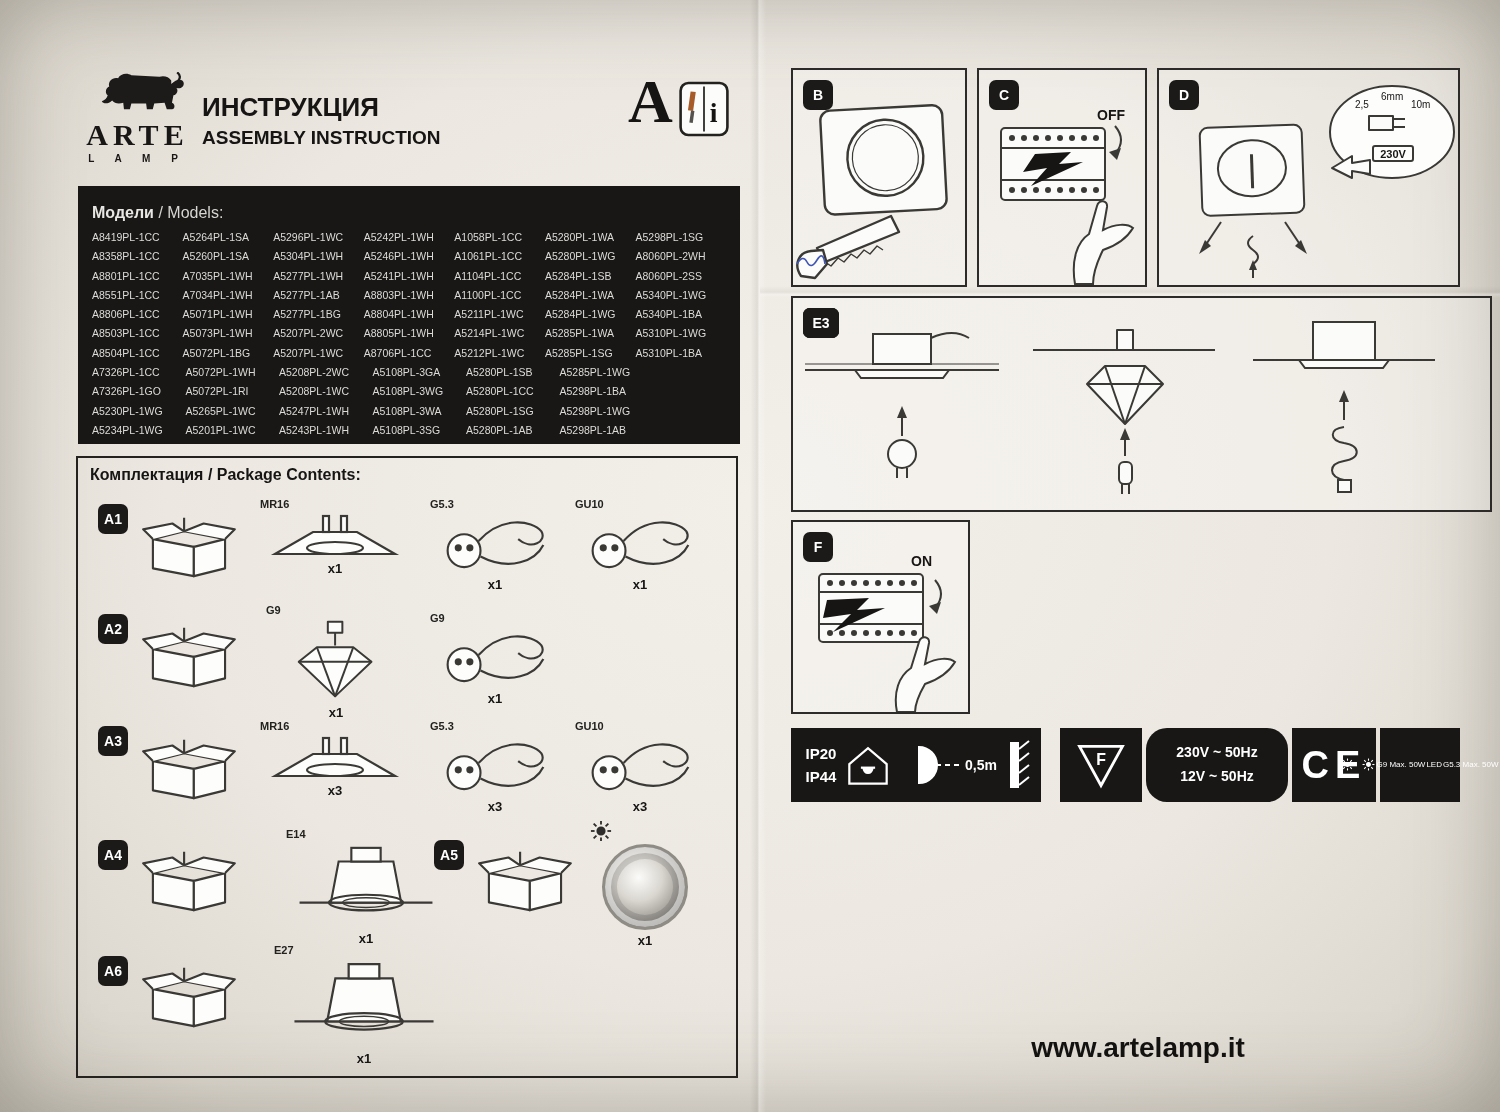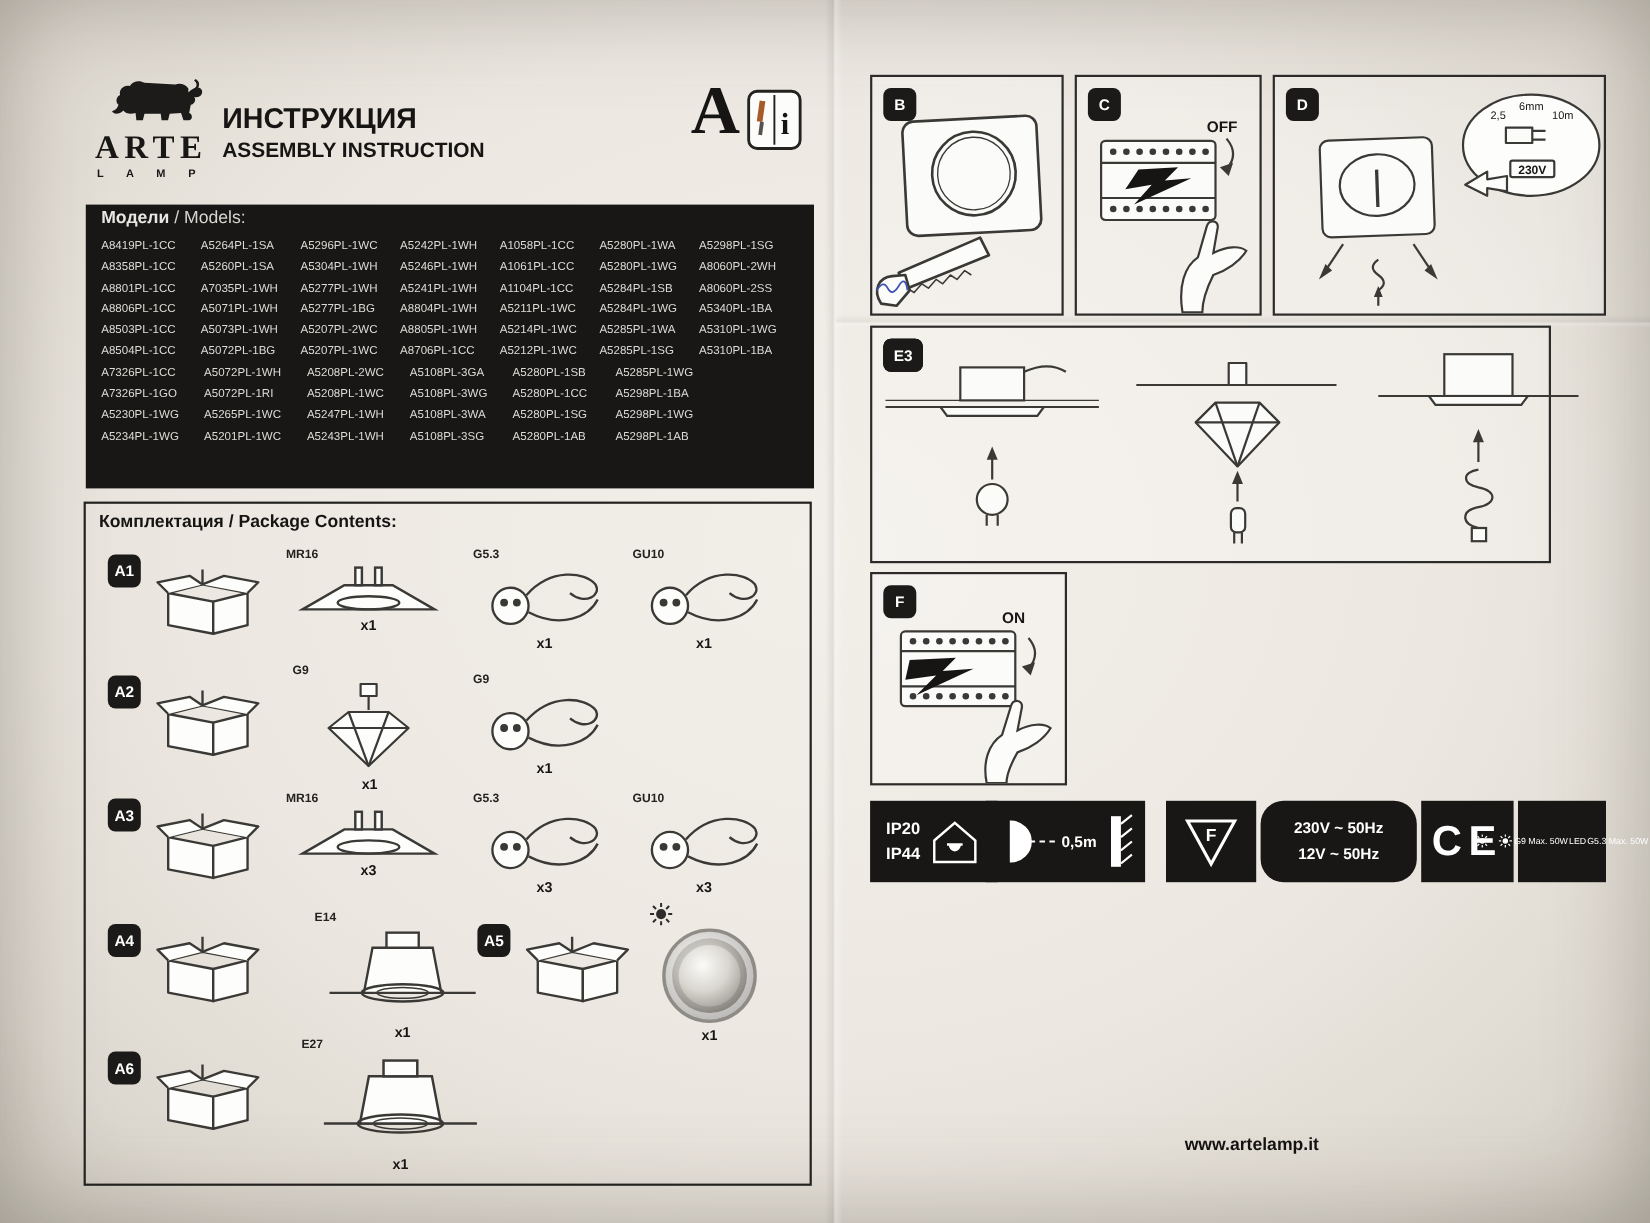--- a/index.html
+++ b/index.html
@@ -22,21 +22,21 @@
   .brand-sub{font-size:10px;letter-spacing:9px;color:#181716;margin-top:3px;font-weight:bold;}
   .titles{position:absolute;left:202px;top:92px;}
   .title-ru{font-size:26px;font-weight:bold;color:#161514;}
   .title-en{font-size:19px;font-weight:bold;color:#161514;margin-top:4px;}
   .doc-letter{position:absolute;left:628px;top:66px;font-family:"Liberation Serif",serif;font-size:62px;font-weight:bold;color:#161514;}
   .booklet{position:absolute;left:678px;top:80px;}
   .booklet svg{width:52px;height:58px;}
 
   
   .models{position:absolute;left:78px;top:186px;width:662px;height:258px;background:#181716;color:#e9e7e4;
-    padding:4px 14px;box-sizing:border-box;}
+    padding:18px 14px;box-sizing:border-box;}
   .models-heading{font-size:16px;margin-bottom:6px;}
   .models-heading .hru{font-weight:bold;}
   .models-heading .hen{font-weight:normal;color:#d8d6d2;}
   .models-row{display:flex;}
   .model-cell{width:93.5px;font-size:10.5px;line-height:19.3px;white-space:nowrap;color:#dddbd7;}
 
   
   .package{position:absolute;left:76px;top:456px;width:662px;height:622px;border:2px solid #23221f;box-sizing:border-box;}
   .pkg-heading{position:absolute;left:12px;top:8px;font-size:16px;font-weight:bold;color:#161514;}
   .badge{position:absolute;display:flex;align-items:center;justify-content:center;
@@ -56,21 +56,21 @@
     box-shadow:inset 0 0 0 6px rgba(255,255,255,.5), inset 0 0 0 12px rgba(0,0,0,.12);}
   .sun{width:22px;height:22px;position:absolute;}
 
   
   .panel{position:absolute;border:2px solid #2c2b29;box-sizing:border-box;background:rgba(255,255,255,.25);}
   .panel .badge{left:10px;top:10px;z-index:2;}
   .panel svg.draw{position:absolute;left:0;top:0;width:100%;height:100%;}
   .panel-b{left:791px;top:68px;width:176px;height:219px;}
   .panel-c{left:977px;top:68px;width:170px;height:219px;}
   .panel-d{left:1157px;top:68px;width:303px;height:219px;}
-  .panel-e{left:791px;top:296px;width:619px;height:216px;}
+  .panel-e{left:791px;top:296px;width:701px;height:216px;}
   .panel-f{left:791px;top:520px;width:179px;height:194px;}
   .e-badge1{left:14px;top:12px;}
   .e-badge2{left:238px;top:12px;}
   .e-badge3{left:458px;top:12px;}
   .esub{position:absolute;top:6px;width:210px;height:204px;}
   .esub1{left:4px;} .esub2{left:226px;} .esub3{left:446px;}
 
   
   .spec{position:absolute;top:728px;height:74px;background:#181716;color:#fff;box-sizing:border-box;
     display:flex;align-items:center;justify-content:center;}
@@ -78,21 +78,21 @@
   .ip-lines{font-size:15px;font-weight:bold;line-height:1.55;}
   .spec-dist{left:896px;width:145px;}
   .spec-f{left:1060px;width:82px;}
   .spec-volt{left:1146px;width:142px;flex-direction:column;font-size:14px;font-weight:bold;line-height:1.7;border-radius:21px;}
   .spec-ce{left:1292px;width:84px;font-size:38px;letter-spacing:6px;font-weight:700;font-family:"Liberation Sans",sans-serif;}
   .spec-lamp{left:1380px;width:80px;flex-direction:row;gap:1px;}
   .lamp-suns{display:flex;gap:8px;margin-bottom:2px;}
   .lamp-line{font-size:8px;line-height:1.25;text-align:center;white-space:nowrap;}
 
   .footer-url{position:absolute;left:1018px;top:1032px;width:240px;text-align:center;
-    font-size:16px;font-weight:bold;color:#131211;}
+    font-size:28px;font-weight:bold;color:#131211;}
 
   .watermark{position:absolute;left:482px;top:516px;font-size:47px;font-weight:bold;letter-spacing:2px;
     color:rgba(120,120,120,.55);text-shadow:1px 1px 0 rgba(255,255,255,.65);z-index:5;white-space:nowrap;}
 
   .penmark{position:absolute;left:795px;top:250px;width:34px;height:20px;z-index:3;}
 </style>
 </head>
 <body>
 
 <svg width="0" height="0" style="position:absolute">
@@ -229,20 +229,29 @@
           <span class="model-cell">A8060PL-2WH</span>
         </div>
         <div class="models-row">
           <span class="model-cell">A8801PL-1CC</span>
           <span class="model-cell">A7035PL-1WH</span>
           <span class="model-cell">A5277PL-1WH</span>
           <span class="model-cell">A5241PL-1WH</span>
           <span class="model-cell">A1104PL-1CC</span>
           <span class="model-cell">A5284PL-1SB</span>
           <span class="model-cell">A8060PL-2SS</span>
+        </div>
+        <div class="models-row">
+          <span class="model-cell">A8551PL-1CC</span>
+          <span class="model-cell">A7034PL-1WH</span>
+          <span class="model-cell">A5277PL-1AB</span>
+          <span class="model-cell">A8803PL-1WH</span>
+          <span class="model-cell">A1100PL-1CC</span>
+          <span class="model-cell">A5284PL-1WA</span>
+          <span class="model-cell">A5340PL-1WG</span>
         </div>
         <div class="models-row">
           <span class="model-cell">A8806PL-1CC</span>
           <span class="model-cell">A5071PL-1WH</span>
           <span class="model-cell">A5277PL-1BG</span>
           <span class="model-cell">A8804PL-1WH</span>
           <span class="model-cell">A5211PL-1WC</span>
           <span class="model-cell">A5284PL-1WG</span>
           <span class="model-cell">A5340PL-1BA</span>
         </div>

